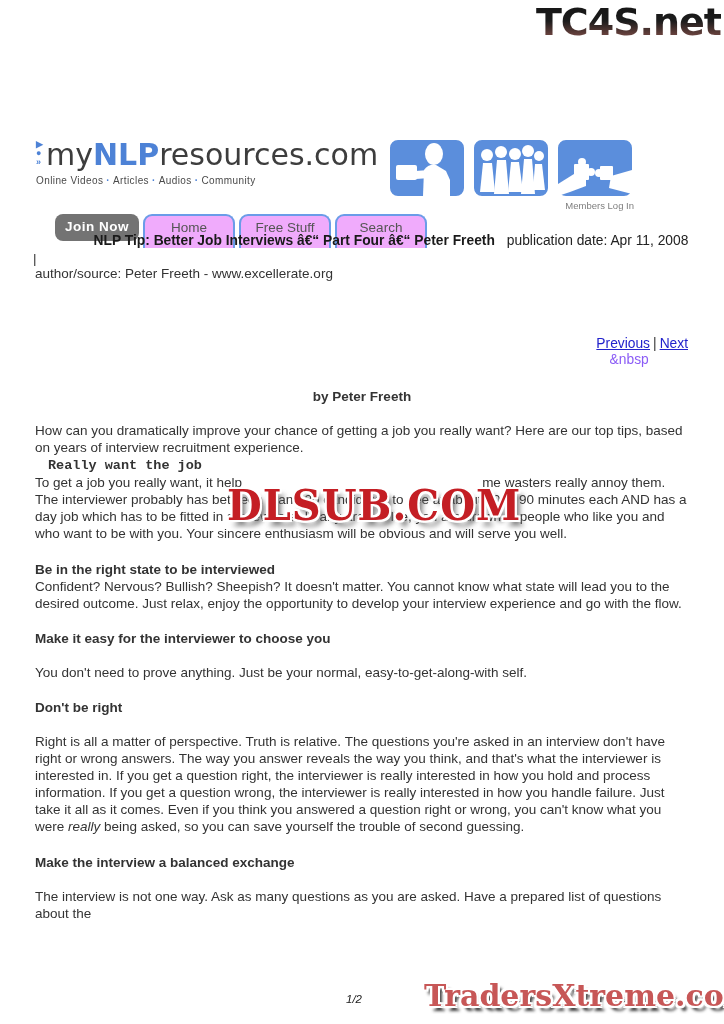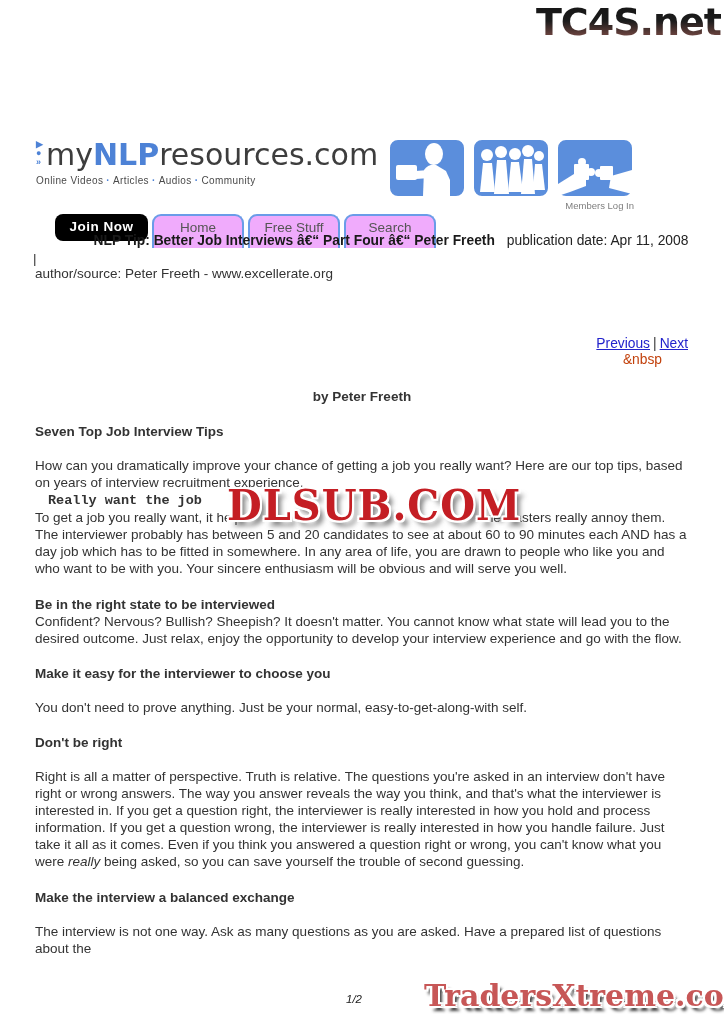--- a/index.html
+++ b/index.html
@@ -28,35 +28,35 @@
   
   .tiles { position:absolute; top:138px; left:388px; display:flex; gap:6px; }
   .tile { width:78px; height:60px; background:#5b8edc; border-radius:10px; border:2px solid #fff; cursor:pointer; }
   .tile svg { display:block; width:100%; height:100%; }
   .members { position:absolute; top:200px; left:388px; width:246px; text-align:right; font-size:9.5px; color:#7d7d7d; cursor:pointer; }
 
   
   .tabs { position:absolute; top:214px; left:55px; display:flex; gap:4px; height:34px; z-index:1; }
   .tab { width:92px; height:34px; background:#f0abfc; border:2px solid #6b9ce8; border-bottom:none;
          border-radius:9px 9px 0 0; text-align:center; padding-top:4px; font-size:13.5px; color:#555; cursor:pointer; }
-  .tab-join { width:93px; height:27px; background:#000000; color:#fff; font-weight:bold; border:none;
+  .tab-join { width:84px; height:27px; background:#737373; color:#fff; font-weight:bold; border:none;
               border-radius:8px; padding-top:5px; letter-spacing:0.5px; }
 
   
   .title-row { position:absolute; top:233px; left:58px; width:666px; text-align:center; z-index:3; font-size:13.8px; color:#1a1a1a; white-space:nowrap; }
   .title-bold { font-weight:bold; }
   .pub-date { margin-left:12px; font-weight:normal; color:#222; }
   .pipe-line { position:absolute; top:251px; left:33px; font-size:13.5px; color:#333; }
   .author-line { position:absolute; top:266px; left:35px; font-size:13.5px; color:#333; }
 
   
   .pager { position:absolute; top:336px; right:36px; text-align:right; font-size:13.8px; z-index:3; }
   .pager a { color:#2222cc; text-decoration:underline; cursor:pointer; }
   .pager .sep { color:#333; margin:0 3px; }
-  .nbsp-line { padding-right:26px; color:#c2410c; margin-top:1px; }
+  .nbsp-line { padding-right:26px; color:#8b5cf6; margin-top:1px;text-align:center; }
 
   
   .article { position:absolute; top:388px; left:35px; width:654px; font-size:13.5px; line-height:17px; color:#333; }
   .byline { text-align:center; font-weight:bold; }
   .sec-h { font-weight:bold; margin-top:18px; }
   .sec-h.tight-after { margin-top:19px; }
   .indent { margin-left:13px;font-family:Liberation Mono, monospace; }
   p.spaced { margin-top:17px; }
   p.tight { margin-top:0; }
   .wm-line1 { white-space:nowrap; overflow:hidden; }
@@ -160,21 +160,20 @@
   <div class="pager">
     <div>
       <a>Previous</a><span class="sep">|</span><a>Next</a>
     </div>
     <div class="nbsp-line">&amp;nbsp</div>
   </div>
 
   <div class="article">
     <div class="byline">by Peter Freeth</div>
 
-    <div class="sec-h" style="margin-top:18px">Seven Top Job Interview Tips</div>
     <p class="spaced">How can you dramatically improve your chance of getting a job you really want? Here are our top tips, based on years of interview recruitment experience.</p>
 
     <div class="sec-h indent" style="margin-top:1px">Really want the job</div>
     <p class="tight">
       <span class="wm-line1"><span>To get a job you really want, it help</span><span class="wm-gap"></span><span>me wasters really annoy them.</span></span>
       <span>The interviewer probably has between 5 and 20 candidates to see at about 60 to 90 minutes each AND has a day job which has to be fitted in somewhere. In any area of life, you are drawn to people who like you and who want to be with you. Your sincere enthusiasm will be obvious and will serve you well.</span>
     </p>
 
     <div class="sec-h tight-after">Be in the right state to be interviewed</div>
     <p class="tight">Confident? Nervous? Bullish? Sheepish? It doesn't matter. You cannot know what state will lead you to the desired outcome. Just relax, enjoy the opportunity to develop your interview experience and go with the flow.</p>

